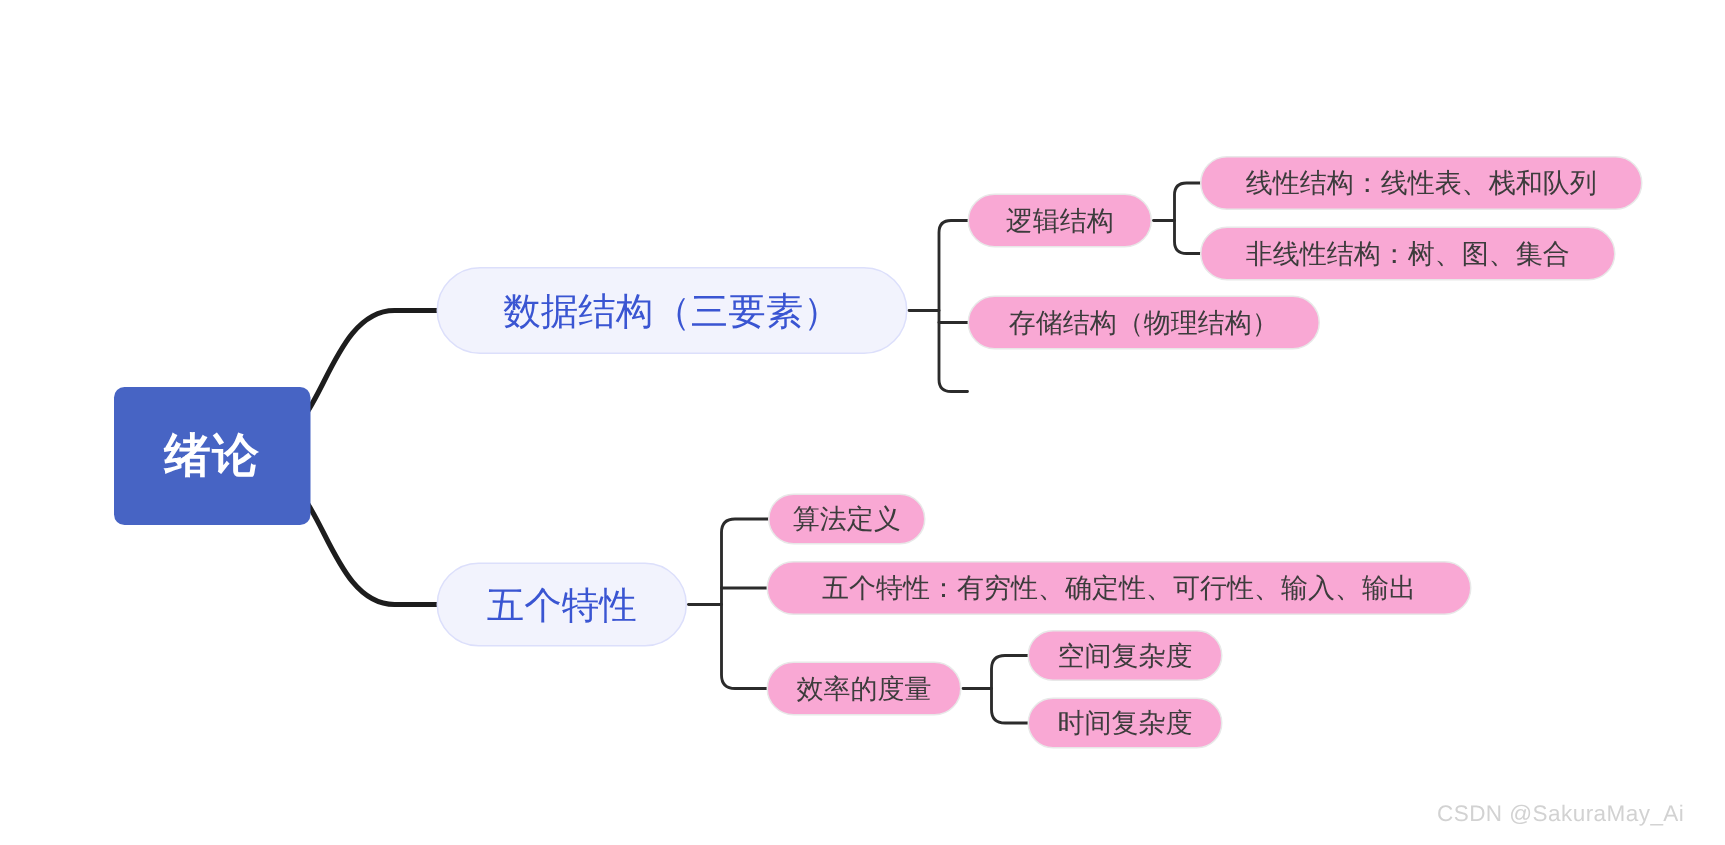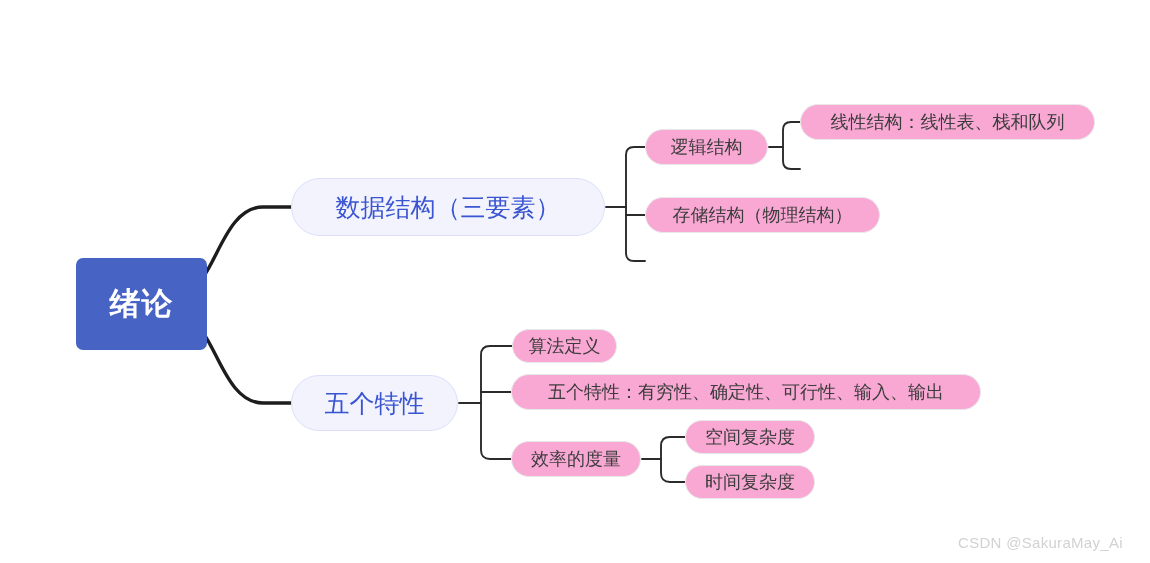--- a/index.html
+++ b/index.html
@@ -114,20 +114,23 @@
 
   <div class="node node-leaf" style="left:645px; top:197px; width:235px; height:36px;">
     <span>存储结构（物理结构）</span>
   </div>
 
 
   <div class="node node-leaf" style="left:800px; top:104px; width:295px; height:36px;">
     <span>线性结构：线性表、栈和队列</span>
   </div>
 
+  <div class="node node-leaf" style="left:800px; top:151px; width:277px; height:36px;">
+    <span>非线性结构：树、图、集合</span>
+  </div>
 
   <div class="node node-l1" style="left:291px; top:375px; width:167px; height:56px;">
     <span>五个特性</span>
   </div>
 
   <div class="node node-leaf" style="left:512px; top:329px; width:105px; height:34px;">
     <span>算法定义</span>
   </div>
 
   <div class="node node-leaf" style="left:511px; top:374px; width:470px; height:36px;">

